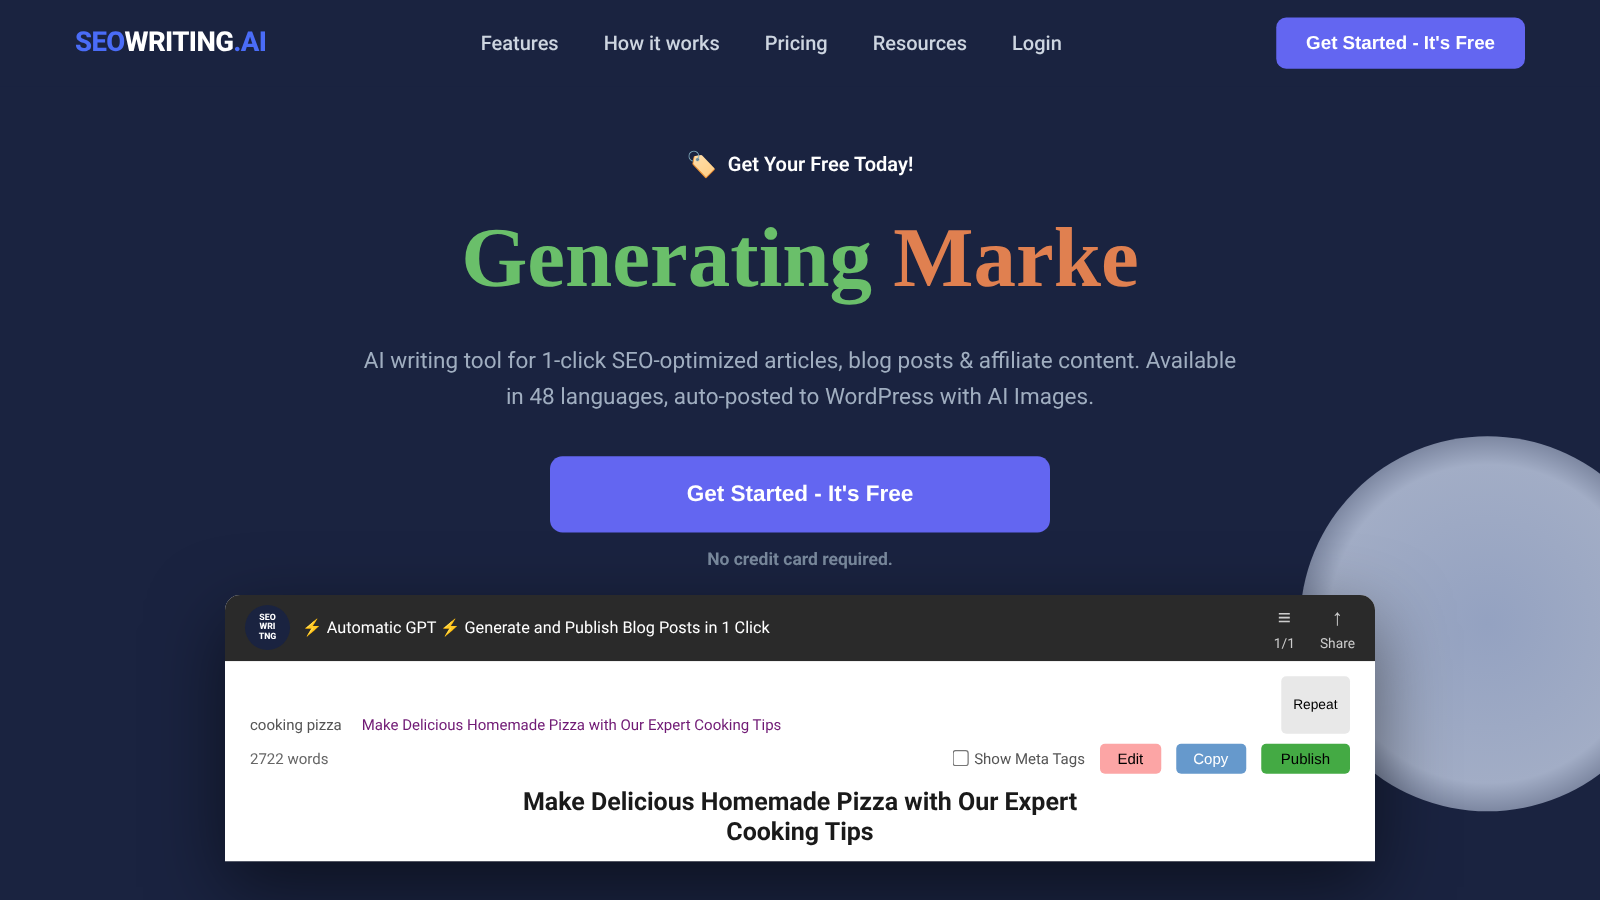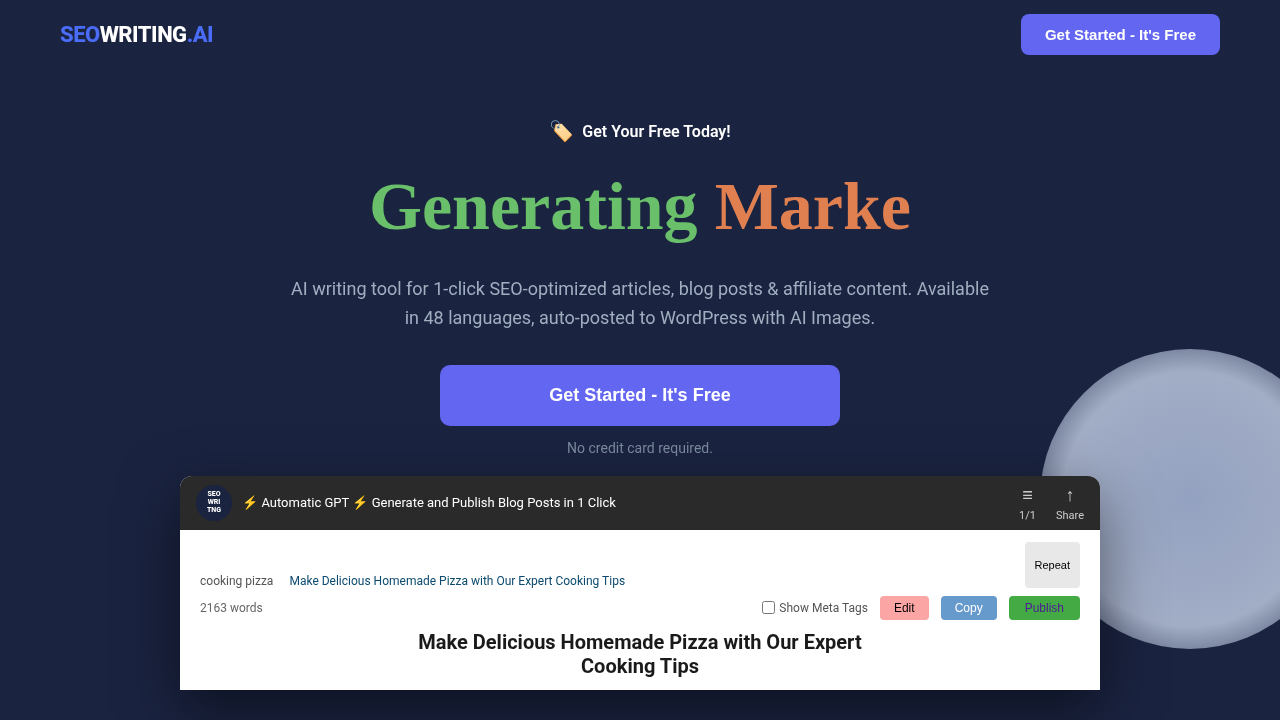--- a/index.html
+++ b/index.html
@@ -124,20 +124,21 @@
       font-size: 18px;
       font-weight: 600;
       cursor: pointer;
       text-decoration: none;
       min-width: 400px;
     }
     .no-cc {
       margin-top: 14px;
       font-size: 14px;
       color: #7a8a9e;
+      font-weight: bold;
     }
 
     
     .circle-deco {
       position: absolute;
       right: -60px;
       top: 280px;
       width: 300px;
       height: 300px;
       background: radial-gradient(circle, #c8d8f8 0%, #dce8ff 60%, transparent 100%);
@@ -240,21 +241,21 @@
       background: #6699cc;
       color: white;
       border: none;
       padding: 5px 14px;
       border-radius: 4px;
       font-size: 12px;
       cursor: pointer;
     }
     .vid-btn-publish {
       background: #44aa44;
-      color: #4c1d95;
+      color: #000000;
       border: none;
       padding: 5px 16px;
       border-radius: 4px;
       font-size: 12px;
       cursor: pointer;
     }
     .video-article-title {
       font-size: 20px;
       font-weight: 700;
       color: #1a1a1a;
@@ -271,20 +272,27 @@
   </style>
 </head>
 <body>
 
 <nav class="navbar">
   <div class="logo-wrap">
     <span class="logo-seo">SEO</span>
       <span class="logo-writing">WRITING</span>
       <span class="logo-ai">.AI</span>
   </div>
+  <ul class="nav-links">
+    <li><a>Features</a></li>
+    <li><a>How it works</a></li>
+    <li><a>Pricing</a></li>
+    <li><a>Resources</a></li>
+    <li><a>Login</a></li>
+  </ul>
   <button class="btn-primary">Get Started - It's Free</button>
 </nav>
 
 <section class="hero">
   <div class="circle-deco"></div>
 
   <div class="badge">
     <span class="badge-icon">🏷️</span>
     <span>Get Your Free Today!</span>
   </div>
@@ -322,25 +330,25 @@
           <div class="video-ctrl">
             <span class="video-ctrl-icon">↑</span>
             <span>Share</span>
           </div>
         </div>
       </div>
 
       <div class="video-content">
         <div class="video-meta-row">
           <span>cooking pizza</span>
-          <span style="color:#0c4a6e; flex:1; text-align:left;margin-top:12px;">Make Delicious Homemade Pizza with Our Expert Cooking Tips</span>
+          <span style="color:#701a75; flex:1; text-align:left;margin-top:12px;">Make Delicious Homemade Pizza with Our Expert Cooking Tips</span>
           <button class="video-repeat-btn">Repeat</button>
         </div>
         <div style="display:flex; align-items:center; justify-content:space-between; margin-bottom:6px;">
-          <span class="video-word-count">2163 words</span>
+          <span class="video-word-count">2722 words</span>
           <div style="display:flex; align-items:center; gap:12px;">
             <div class="video-checkbox">
               <input type="checkbox" style="margin: 0px;">
               <span>Show Meta Tags</span>
             </div>
             <button class="vid-btn-gray">Edit</button>
             <button class="vid-btn-copy">Copy</button>
             <button class="vid-btn-publish">Publish</button>
           </div>
         </div>

